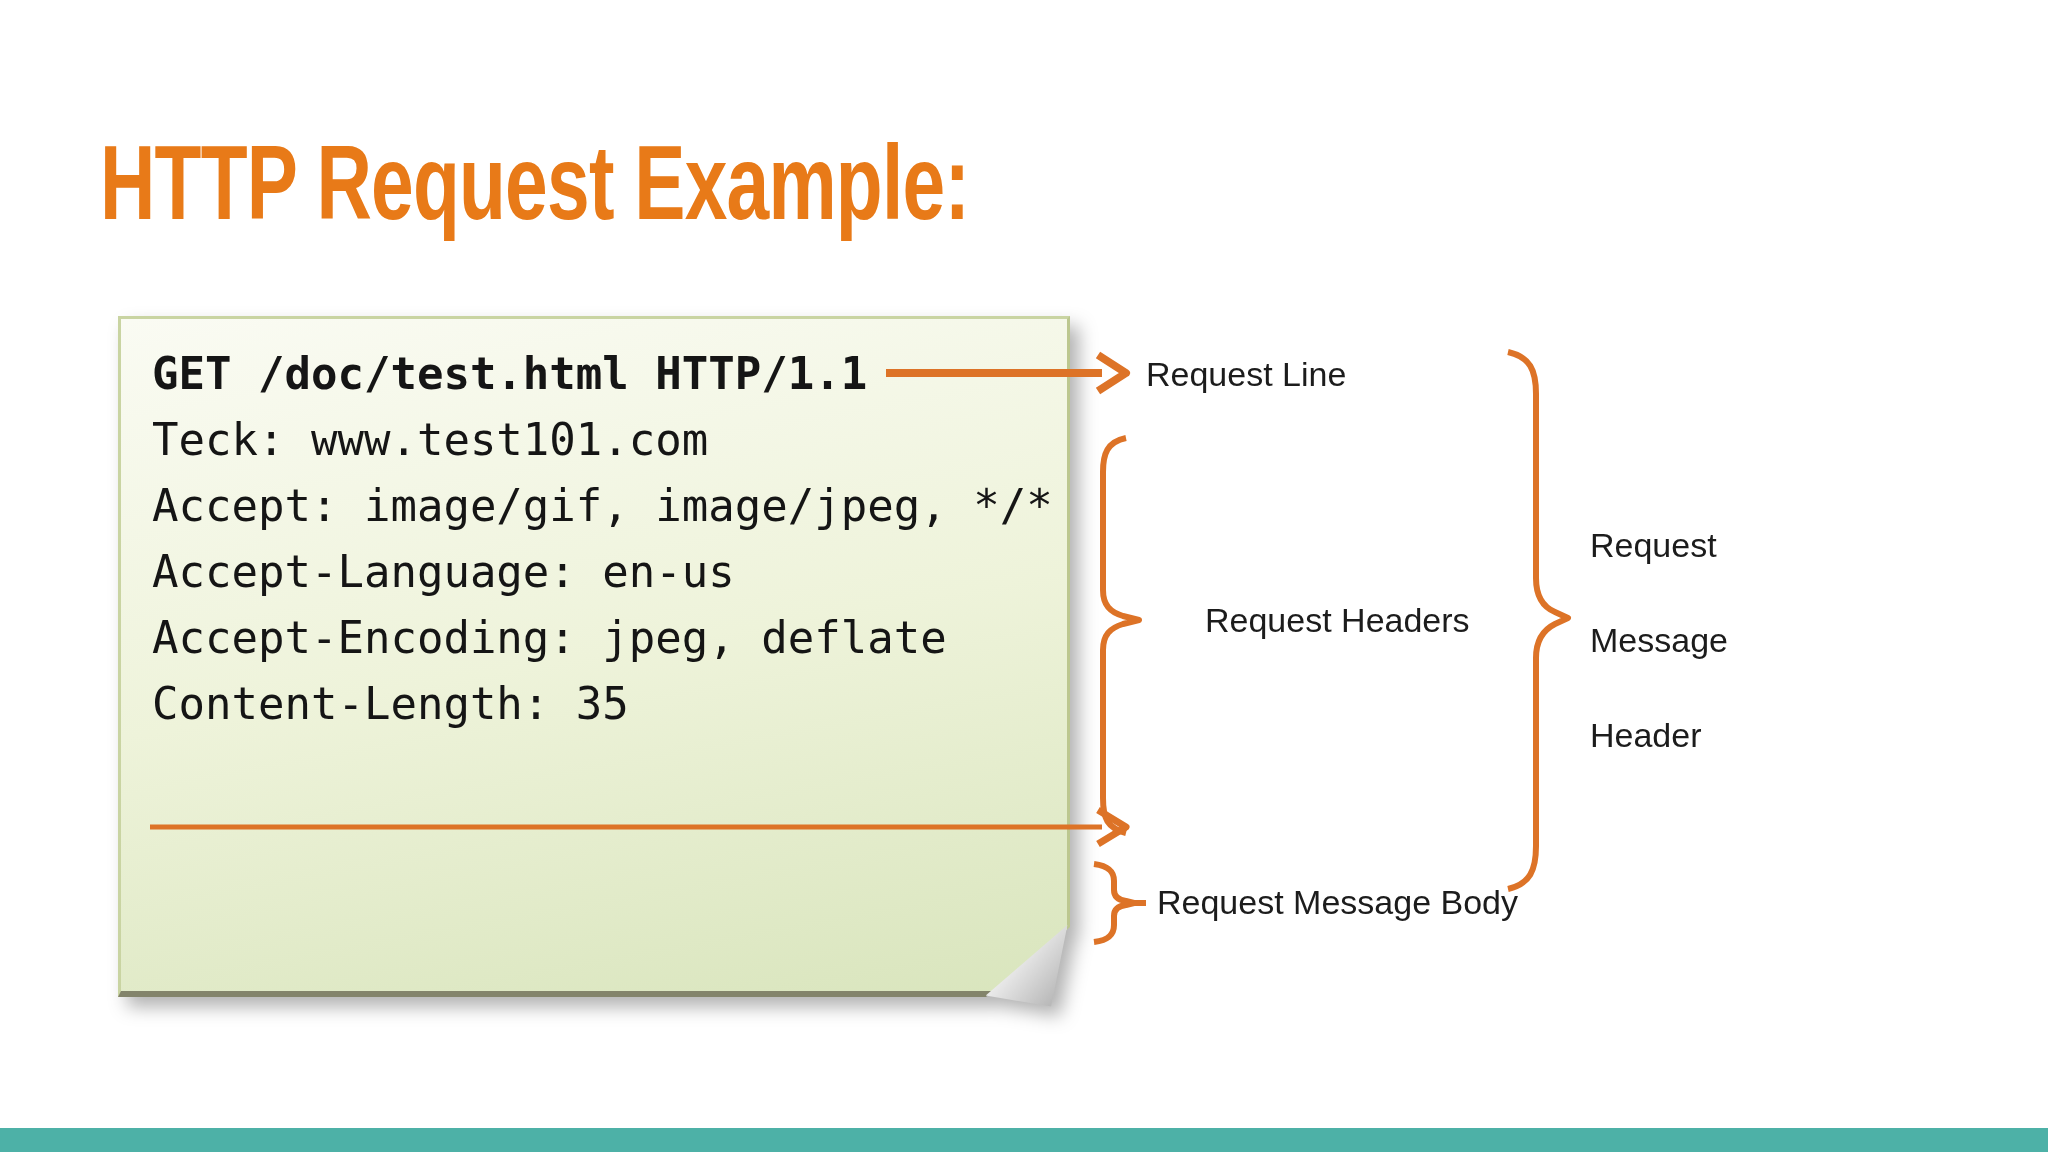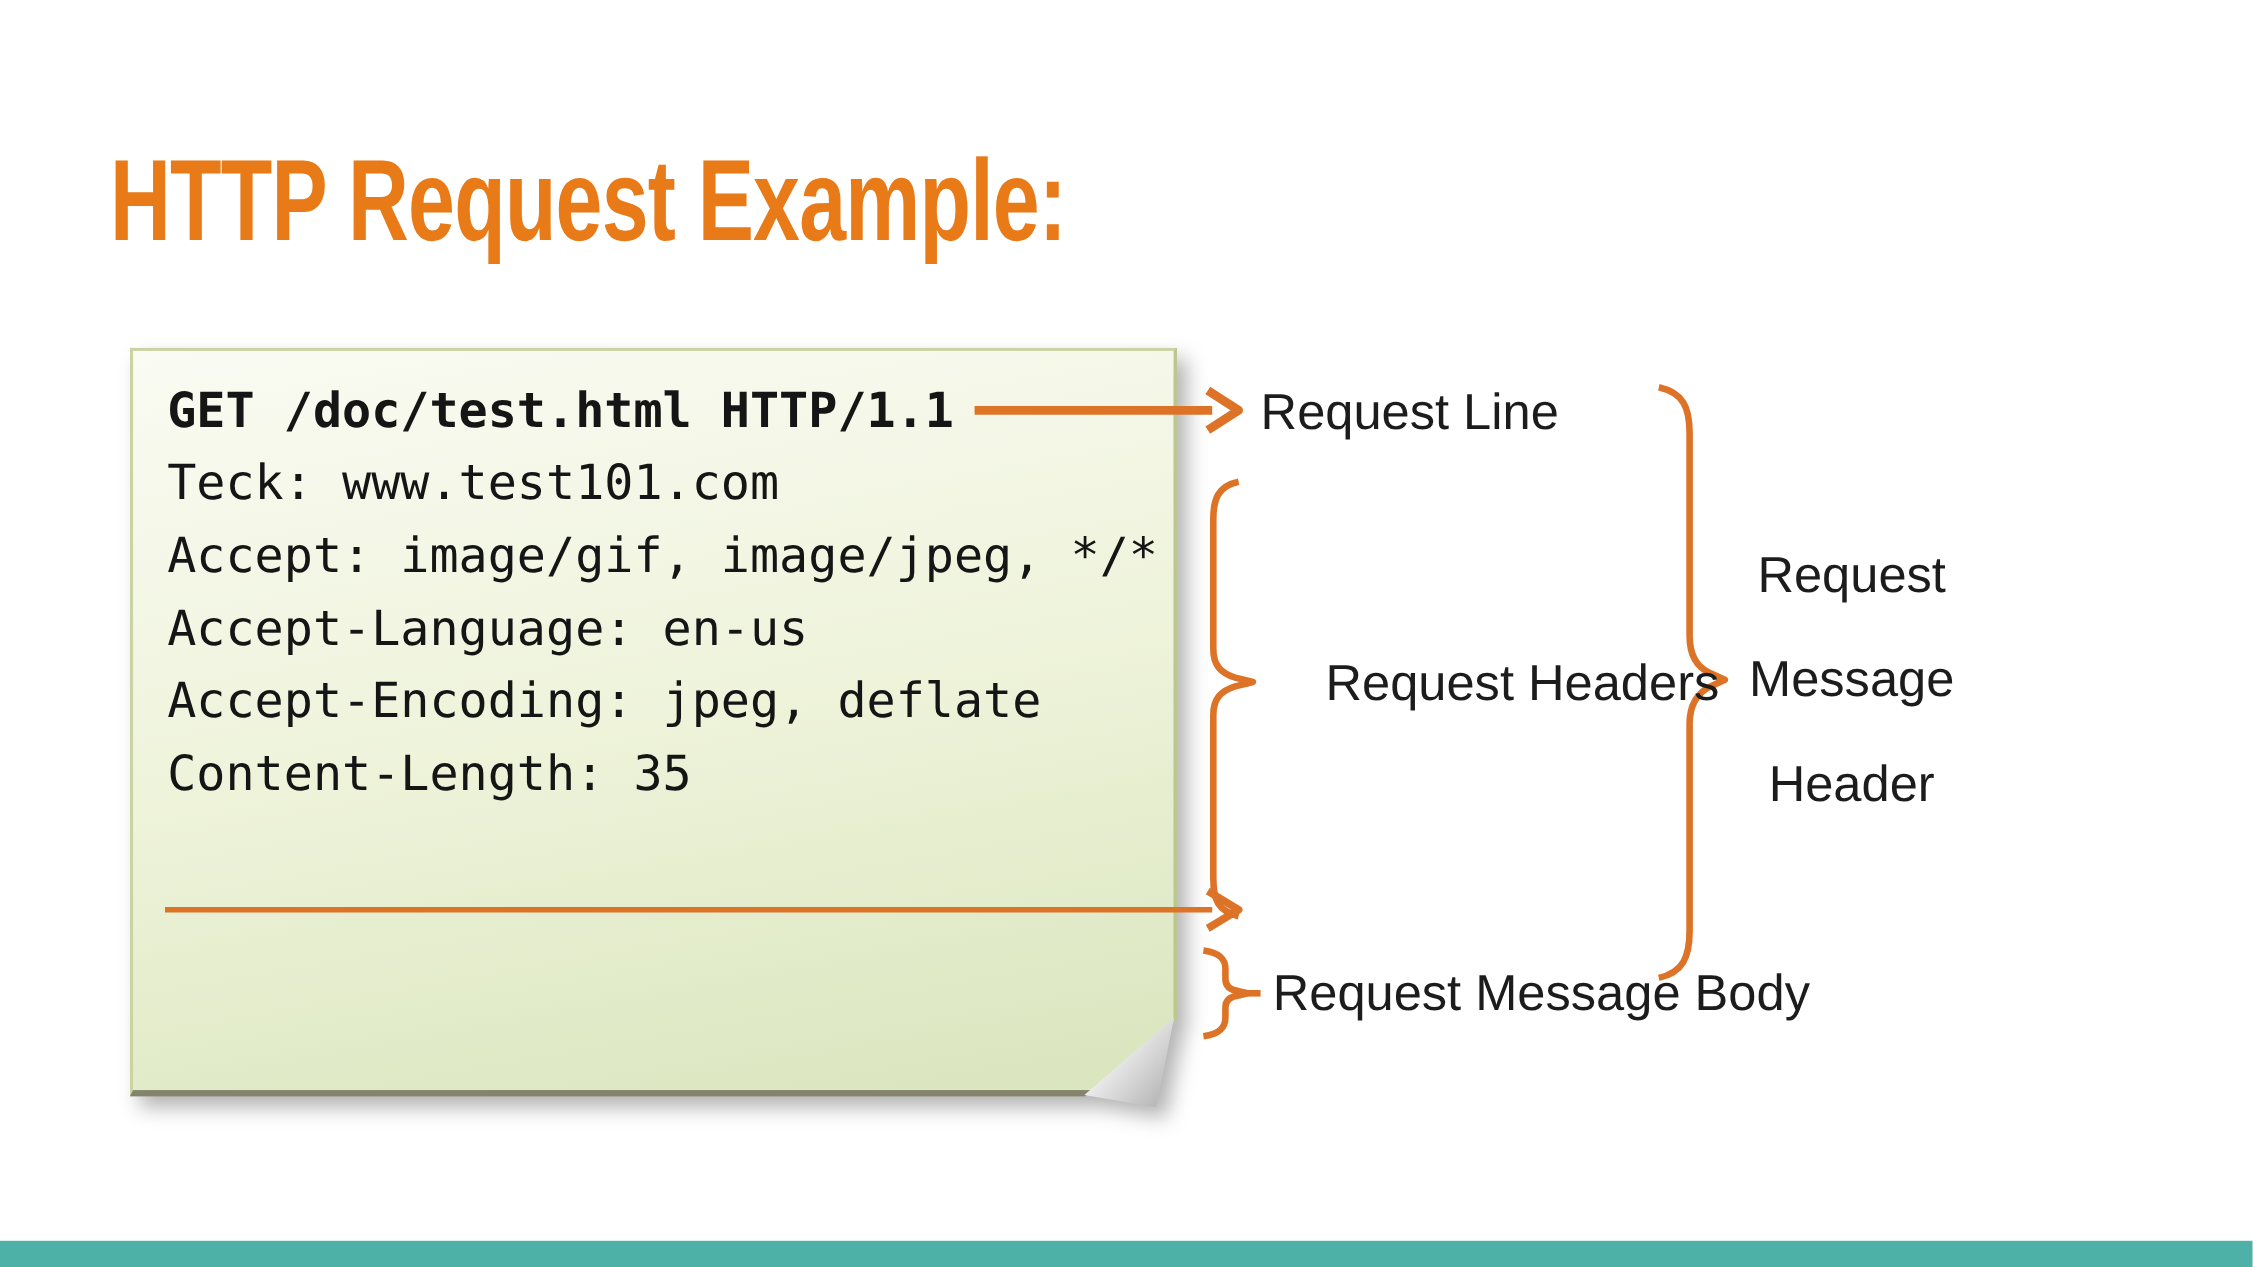--- a/index.html
+++ b/index.html
@@ -24,21 +24,21 @@
         clip-path:polygon(2% 84%,97% 0%,78% 97%);}
 
   
   #code{position:absolute;left:152px;top:341px;width:930px;
         font-family:"DejaVu Sans Mono","Liberation Mono",monospace;
         font-size:44px;color:#151515;}
   #code .cl{height:66px;line-height:66px;white-space:pre;}
   #code .bold{font-weight:bold;}
 
   
-  .lbl{position:absolute;color:#1c1c1c;font-size:46px;line-height:54px;white-space:nowrap;}
+  .lbl{position:absolute;color:#1c1c1c;font-size:34px;line-height:54px;white-space:nowrap;}
   #lbl-msg-header{line-height:95px;}
 
   
   #overlay{position:absolute;left:0;top:0;width:2048px;height:1152px;pointer-events:none;}
   #overlay path, #overlay line{stroke:#dd7327;fill:none;}
 
   
   #footer-bar{position:absolute;left:0;bottom:0;width:2048px;height:24px;background:#4db1a7;}
 </style>
 </head>
@@ -82,21 +82,21 @@
     <g>
       <path stroke-width="6" stroke-linejoin="round" d="M1094 864 C1110 866,1114 873,1114 881 L1114 890 C1114 896,1118 900,1126 901 L1134 903 L1126 905 C1118 906,1114 910,1114 916 L1114 925 C1114 933,1110 940,1094 942"></path>
       <line x1="1132" y1="903" x2="1146" y2="903" stroke-width="6"></line>
     </g>
   </svg>
 
   <div class="lbl" style="left:1146px;top:347px;">Request Line</div>
 
   <div class="lbl" style="left:1162px;top:593px;margin-left:43px;">Request Headers</div>
 
-  <div class="lbl" id="lbl-msg-header" style="left:1590px;top:475px;text-align:center;">
+  <div class="lbl" id="lbl-msg-header" style="left:1590px;top:498px;">
     <div>Request</div>
     <div>Message</div>
     <div>Header</div>
   </div>
 
 
   <div class="lbl" style="left:1157px;top:875px;">Request Message Body</div>
 
   <div id="footer-bar"></div>
 </div>

